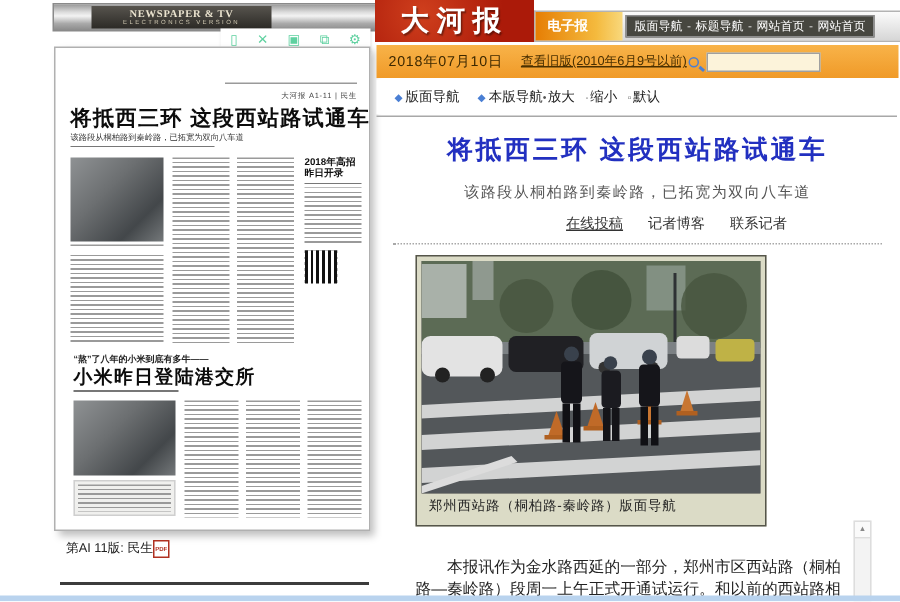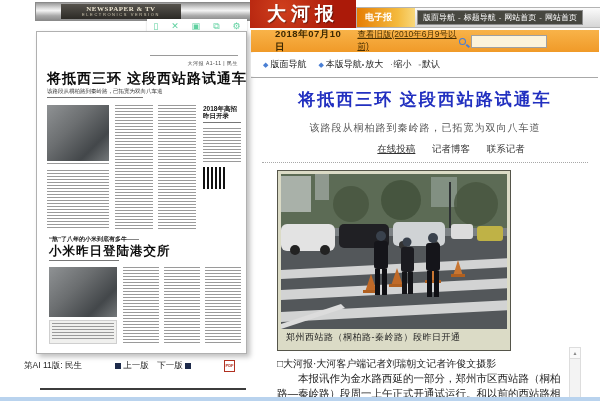--- a/index.html
+++ b/index.html
@@ -43,21 +43,21 @@
                      repeating-linear-gradient(0deg,#111 0,#111 2px,transparent 2px,transparent 4px);}
   .pg-kicker{position:absolute;top:203px;left:12px;font-size:6px;font-weight:bold;color:#222;}
   .pg-h2{position:absolute;top:211px;left:12px;font-size:12.5px;font-weight:bold;color:#0c0c0c;letter-spacing:1px;}
   .pg-h2-by{position:absolute;top:228px;left:12px;width:70px;height:3px;}
   .pg-photo2{position:absolute;top:235px;left:12px;width:68px;height:50px;}
   .pg-capbox{position:absolute;top:288px;left:12px;width:68px;height:24px;background:#f0f0ee;border:1px solid #cfcfcf;padding:2px;}
   .pg-capbox div{width:100%;height:100%;}
   .pg-cols2{position:absolute;top:235px;left:86px;display:flex;gap:5px;}
   .pg-col2{width:36px;height:78px;}
 
-  .lfooter{position:absolute;left:24px;top:360px;width:211px;display:flex;align-items:flex-end;font-size:8.5px;color:#222;}
+  .lfooter{position:absolute;left:44px;top:360px;width:211px;display:flex;align-items:flex-end;font-size:8.5px;color:#222;}
   .lfooter .lbl{font-weight:normal;}
   .lfooter .navs{flex:1;text-align:center;}
   .lfooter .sq{display:inline-block;width:6px;height:6px;background:#1d2a4a;vertical-align:middle;margin:0 2px;}
   .pdf-icon{width:11px;height:12px;border:1px solid #b03020;background:#fff;color:#b03020;
     font-size:4px;font-weight:bold;text-align:center;line-height:10px;}
   .dark-line{position:absolute;left:40px;top:388px;width:206px;height:2px;background:#3c3c3c;}
   .bottom-blue{position:absolute;left:0;top:397px;width:600px;height:4px;background:#b9d3ee;}
 
   
   .logo-block{position:absolute;left:250px;top:0;width:106px;height:28px;
@@ -68,21 +68,21 @@
     background:linear-gradient(180deg,#fbfbfb,#d6d6d6);border:1px solid #b3b3b3;border-right:0;display:flex;align-items:center;}
   .etab{width:58px;height:100%;background:linear-gradient(90deg,#e67e04,#f4ba3e 70%,#f8d87c);
     color:#fff;font-size:9px;font-weight:bold;display:flex;align-items:center;padding-left:8px;cursor:pointer;}
   .nav-box{margin-left:2px;height:15px;background:#474740;border:1px solid #8d8d8d;
     color:#fff;font-size:8px;display:flex;align-items:center;padding:0 5px;white-space:nowrap;}
   .nav-box a{color:#fff;text-decoration:none;cursor:pointer;}
   .nav-box .sep{margin:0 3px;color:#ddd;}
 
   .date-bar{position:absolute;left:251px;top:30px;width:348px;height:22px;
     background:linear-gradient(180deg,#f8b349,#f09a28);display:flex;align-items:center;}
-  .date-bar .date{font-size:9.5px;font-weight:bold;color:#3c2800;margin-left:24px;letter-spacing:.5px;}
+  .date-bar .date{font-size:9.5px;font-weight:normal;color:#3c2800;margin-left:8px;letter-spacing:.5px;}
   .date-bar .old{font-size:8.5px;color:#4a3000;text-decoration:underline;margin-left:12px;cursor:pointer;}
   .mag{width:7px;height:7px;border:1.5px solid #4a7fd4;border-radius:50%;position:relative;margin-left:auto;}
   .mag::after{content:"";position:absolute;left:6px;top:6px;width:4px;height:1.5px;background:#4a7fd4;transform:rotate(40deg);}
   .search-input{width:76px;height:13px;background:#fcf3da;border:1px solid #a0a0a0;margin:0 52px 0 5px;font-size:8px;padding:0 2px;}
 
   .nav-row{position:absolute;left:251px;top:53px;width:348px;height:23px;background:#fff;
     display:flex;align-items:center;font-size:9px;color:#222;}
   .nav-row .dia{color:#4a7fd4;font-size:7px;margin-right:2px;}
   .nav-row .itm{margin-left:12px;cursor:pointer;display:flex;align-items:center;}
   .nav-row .mid{flex:1;text-align:center;cursor:pointer;}
@@ -160,24 +160,20 @@
       </div>
     <div class="pg-cols2">
       <div class="pg-col2 fk"></div>
       <div class="pg-col2 fk"></div>
       <div class="pg-col2 fk"></div>
     </div>
   </div>
 
   <div class="lfooter">
     <span class="lbl">第AI 11版: 民生</span>
-    <span class="navs">
-      <span class="sq"></span><span>上一版</span>
-      <span style="margin-left:6px;">下一版</span><span class="sq"></span>
-    </span>
     <span class="pdf-icon">PDF</span>
   </div>
   <div class="dark-line"></div>
 
   <div class="logo-block">大河报</div>
   <div class="tab-strip">
     <div class="etab">电子报</div>
     <div class="nav-box">
       <a>版面导航</a>
         <span class="sep">-</span>
@@ -269,24 +265,23 @@
         <rect x="121" y="98" width="5" height="22" fill="#141418"></rect>
           <rect x="127" y="98" width="5" height="22" fill="#141418"></rect>
       </g>
       <g>
         <circle cx="152" cy="64" r="5" fill="#39414c"></circle>
         <rect x="145" y="69" width="14" height="28" rx="3" fill="#15151a"></rect>
         <rect x="146" y="97" width="5" height="26" fill="#101014"></rect>
           <rect x="153" y="97" width="5" height="26" fill="#101014"></rect>
       </g>
     </svg>
-    <div class="photo-caption">郑州西站路（桐柏路-秦岭路）段昨日开通</div>
-  </div>
-
-  <div class="byline">□大河报·大河客户端记者刘瑞朝文记者许俊文摄影</div>
+    <div class="photo-caption">郑州西站路（桐柏路-秦岭路）版面导航</div>
+  </div>
+
   <div class="body-text">本报讯作为金水路西延的一部分，郑州市区西站路（桐柏路—秦岭路）段周一上午正式开通试运行。和以前的西站路相比，改造后的西站路由双向四车道拓宽为双向八</div>
 
   <div class="scrollbar">
     <div class="sb-btn">▲</div>
   </div>
 
   <div class="bottom-blue"></div>
 </div>
 
 </body></html>

